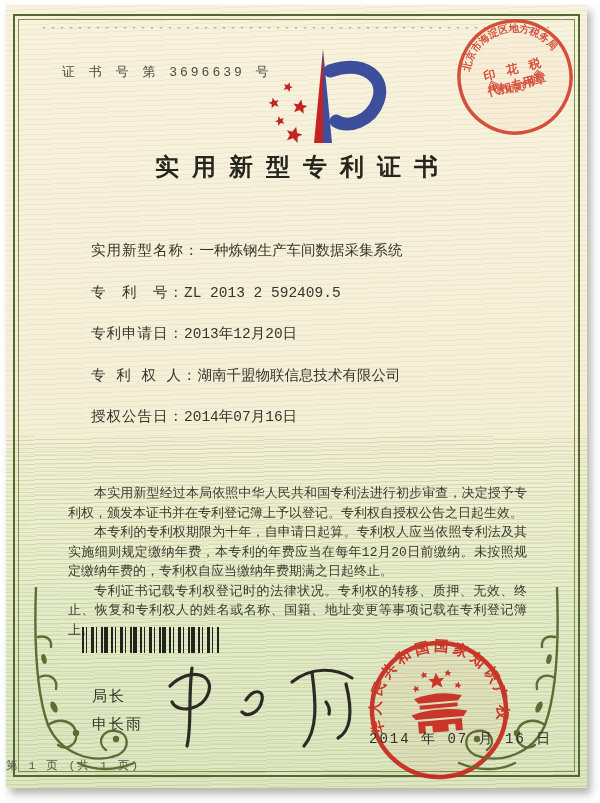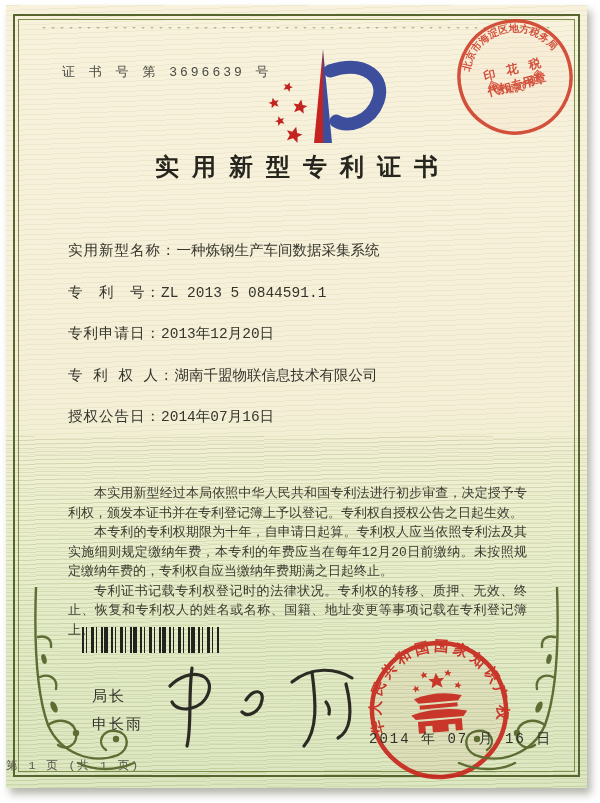--- a/index.html
+++ b/index.html
@@ -14,21 +14,21 @@
          background:repeating-linear-gradient(179deg,rgba(120,145,75,0.18) 0 1px,rgba(0,0,0,0) 1px 4px);}
   .frame-outer{position:absolute;inset:9px 7px 11px 7px;border:2px solid #55662e;pointer-events:none;}
   .frame-inner{position:absolute;inset:14px 12px 16px 12px;border:1px solid #7e8d4b;pointer-events:none;}
   .scallop{position:absolute;left:34px;right:34px;top:22px;height:6px;opacity:.55;pointer-events:none;
          background:repeating-radial-gradient(circle at 4px 0px,rgba(90,110,50,0.8) 0 1px,rgba(0,0,0,0) 2px 8px);
          background-size:9px 6px;}
   .cert-no{position:absolute;left:56px;top:58px;font-size:13px;color:#4a4a42;letter-spacing:3px;}
   .title{position:absolute;left:0;right:0;top:146px;text-align:center;font-size:24px;font-weight:700;
          color:#26261f;letter-spacing:13px;text-indent:13px;}
   .fields{position:absolute;left:62px;right:64px;top:236px;}
-  .frow{margin-bottom:20.5px;font-size:14.5px;color:#35352c;line-height:21px;white-space:nowrap;}
+  .frow{margin-bottom:20.5px;font-size:14.5px;color:#35352c;line-height:21px;white-space:nowrap;margin-left:23px;}
   .frow .lab{letter-spacing:1px;}
   .body-text{position:absolute;left:62px;right:60px;top:479px;font-size:13px;line-height:19.5px;
          color:#3c3b30;text-align:justify;}
   .body-text p{margin:0;text-indent:2em;}
   .barcode{position:absolute;left:76px;top:622px;width:138px;height:26px;
          background:repeating-linear-gradient(90deg,#23231d 0 2px,transparent 2px 4px,#23231d 4px 5px,
            transparent 5px 9px,#23231d 9px 12px,transparent 12px 14px,#23231d 14px 15px,transparent 15px 19px,
            #23231d 19px 21px,transparent 21px 22px,#23231d 22px 26px,transparent 26px 29px);}
   .signoff{position:absolute;left:86px;top:682px;font-size:15px;color:#33332a;letter-spacing:2px;}
   .signoff .name{margin-top:9px;}
@@ -84,21 +84,21 @@
         <textPath href="#taxBot" startOffset="50%" text-anchor="middle">国家知识产权局</textPath>
       </text>
       <text x="66" y="62" font-size="12" letter-spacing="2" fill="#cf3a26" font-weight="bold" text-anchor="middle">印 花 税</text>
       <text x="66" y="78" font-size="12" fill="#cf3a26" font-weight="bold" text-anchor="middle">代扣专用章</text>
     </svg>
 
     <div class="title">实用新型专利证书</div>
 
     <div class="fields">
       <div class="frow"><span class="lab">实用新型名称：</span><span class="val">一种炼钢生产车间数据采集系统</span></div>
-      <div class="frow"><span class="lab">专　利　号：</span><span class="val">ZL 2013 5 0844591.1</span></div>
+      <div class="frow"><span class="lab">专　利　号：</span><span class="val">ZL 2013 2 592409.5</span></div>
       <div class="frow"><span class="lab">专利申请日：</span><span class="val">2013年12月20日</span></div>
       <div class="frow"><span class="lab">专 利 权 人：</span><span class="val">湖南千盟物联信息技术有限公司</span></div>
       <div class="frow"><span class="lab">授权公告日：</span><span class="val">2014年07月16日</span></div>
     </div>
 
     <div class="body-text">
       <p>本实用新型经过本局依照中华人民共和国专利法进行初步审查，决定授予专利权，颁发本证书并在专利登记簿上予以登记。专利权自授权公告之日起生效。</p>
       <p>本专利的专利权期限为十年，自申请日起算。专利权人应当依照专利法及其实施细则规定缴纳年费，本专利的年费应当在每年12月20日前缴纳。未按照规定缴纳年费的，专利权自应当缴纳年费期满之日起终止。</p>
       <p>专利证书记载专利权登记时的法律状况。专利权的转移、质押、无效、终止、恢复和专利权人的姓名或名称、国籍、地址变更等事项记载在专利登记簿上。</p>
     </div>

